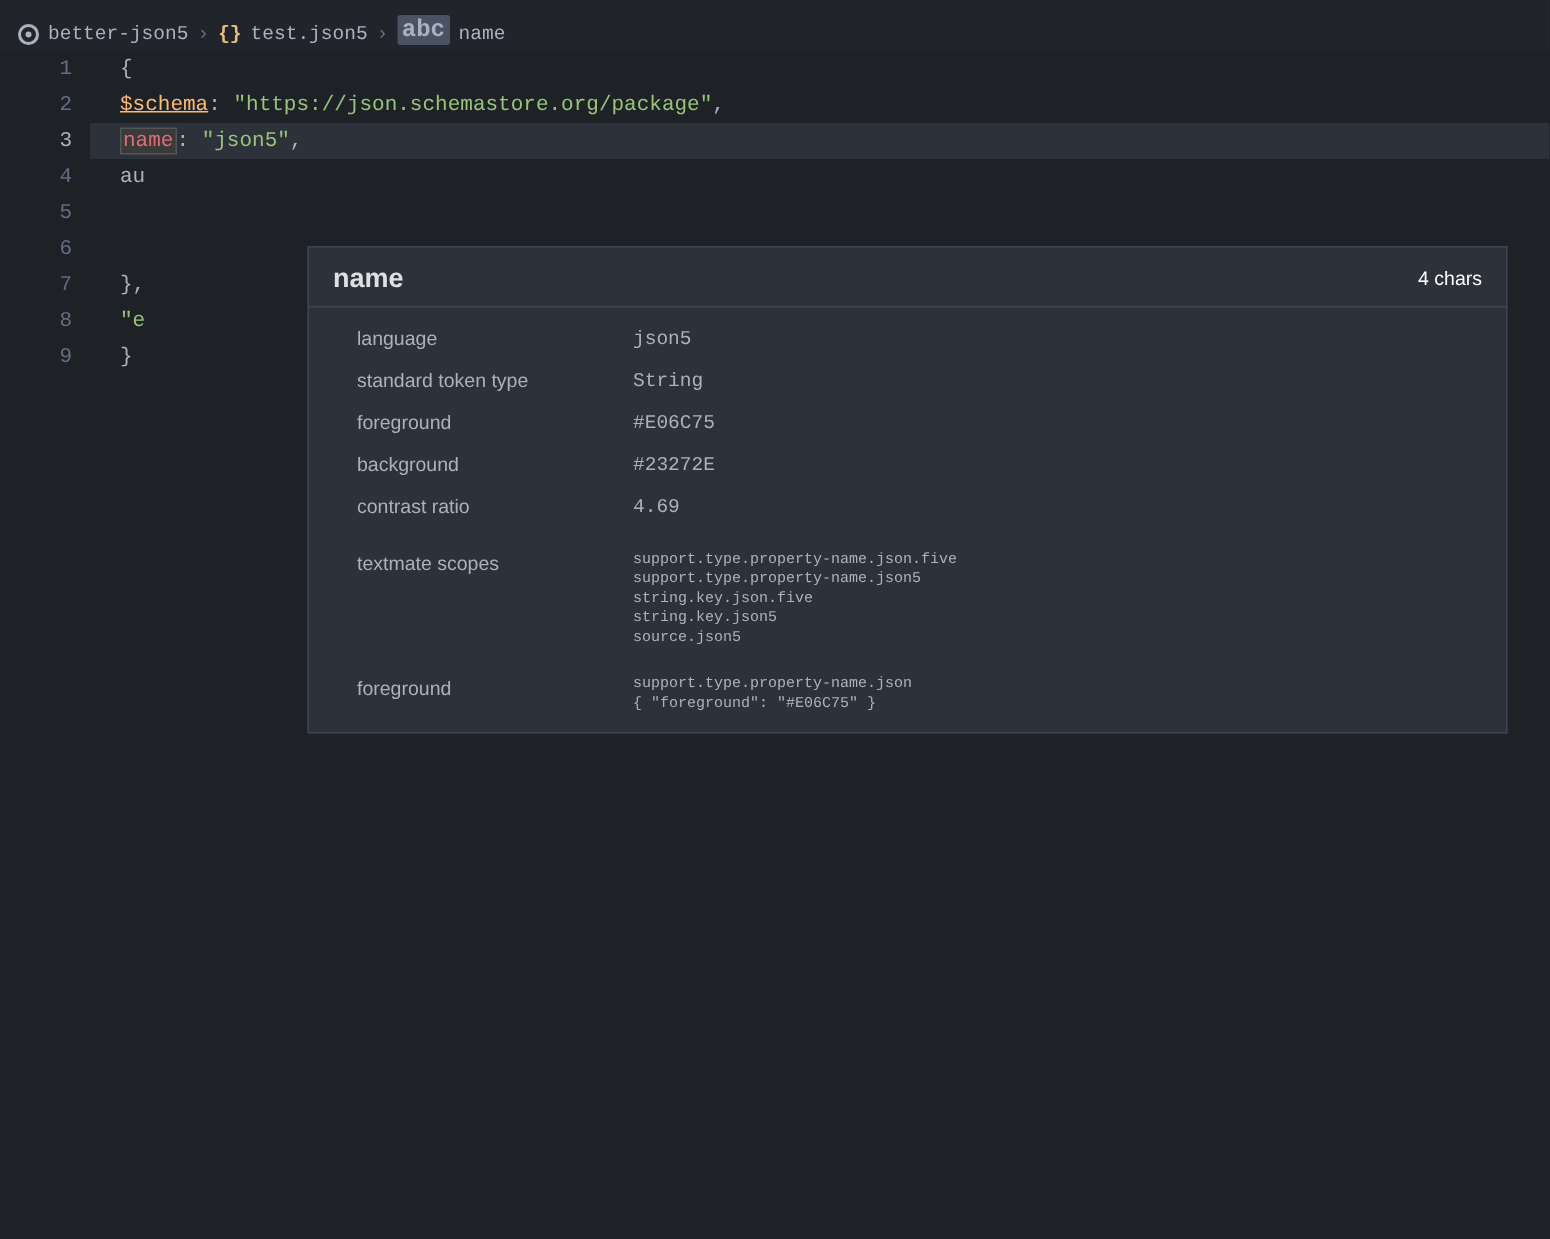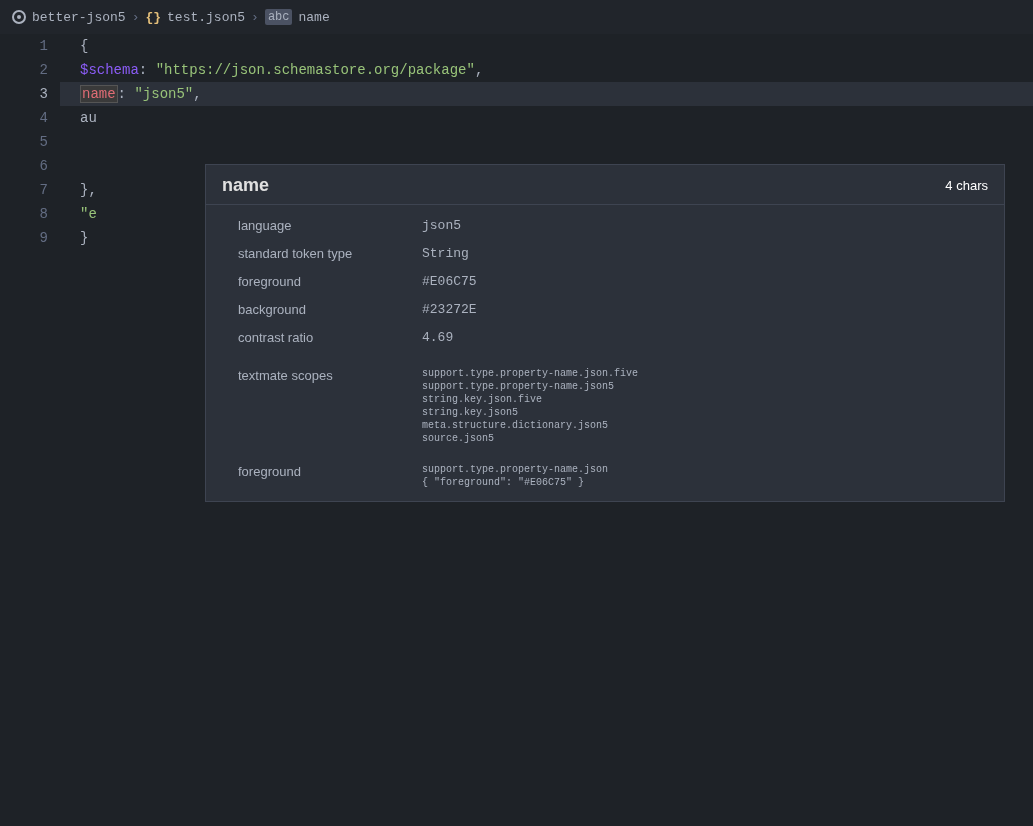--- a/index.html
+++ b/index.html
@@ -9,21 +9,21 @@
       font-size: 14px;
       color: #abb2bf;
       width: 1033px;
       height: 826px;
       overflow: hidden;
     }
 
     
     .breadcrumb-bar {
       display: flex;
-      align-items: center;
+      align-items: flex-end;
       padding: 4px 12px;
       background: #21252b;
       color: #abb2bf;
       font-size: 13px;
       height: 34px;
       gap: 6px;
     }
     .breadcrumb-icon-circle {
       width: 14px;
       height: 14px;
@@ -46,23 +46,24 @@
     .breadcrumb-curly {
       color: #e5c07b;
       font-weight: bold;
     }
     .breadcrumb-abc {
       display: inline-flex;
       align-items: center;
       justify-content: center;
       background: #4b5263;
       color: #abb2bf;
-      font-size: 12px;
+      font-size: 16px;
       padding: 1px 3px;
       border-radius: 2px;
+      font-weight: bold;
     }
 
     
     .editor-area {
       display: flex;
       height: calc(826px - 34px);
       position: relative;
     }
 
     
@@ -102,21 +103,21 @@
       white-space: pre;
       font-size: 14px;
       position: relative;
     }
     .code-line.active-line {
       background: #2c313a;
     }
 
     
     .c-brace { color: #abb2bf; }
-    .c-key-dollar { color: #8b5cf6; }
+    .c-key-dollar { color: #fdba74; text-decoration: underline; }
     .c-string { color: #98c379; }
     .c-comma { color: #abb2bf; }
     .c-key-highlight {
       color: #e06c75;
       background: #3a3a3a;
       border: 1px solid #555;
       padding: 0 1px;
     }
     .c-plain { color: #abb2bf; }
 
@@ -277,21 +278,20 @@
 
         <div class="tooltip-row spacer"></div>
 
         <div class="tooltip-row" style="align-items: flex-start;">
           <span class="tooltip-label">textmate scopes</span>
           <div class="tooltip-value-block">
             <span>support.type.property-name.json.five</span>
             <span>support.type.property-name.json5</span>
             <span>string.key.json.five</span>
             <span>string.key.json5</span>
-            <span>meta.structure.dictionary.json5</span>
             <span>source.json5</span>
           </div>
         </div>
 
         <div class="tooltip-row spacer"></div>
 
         <div class="tooltip-row" style="align-items: flex-start;">
           <span class="tooltip-label">foreground</span>
           <div class="tooltip-value-block">
             <span>support.type.property-name.json</span>

